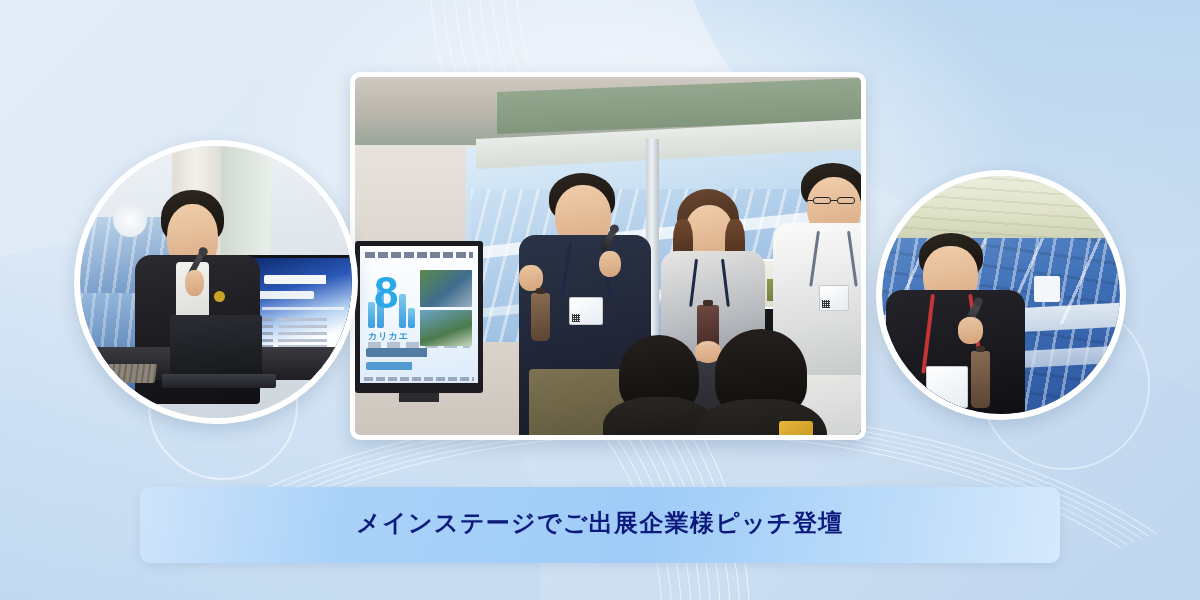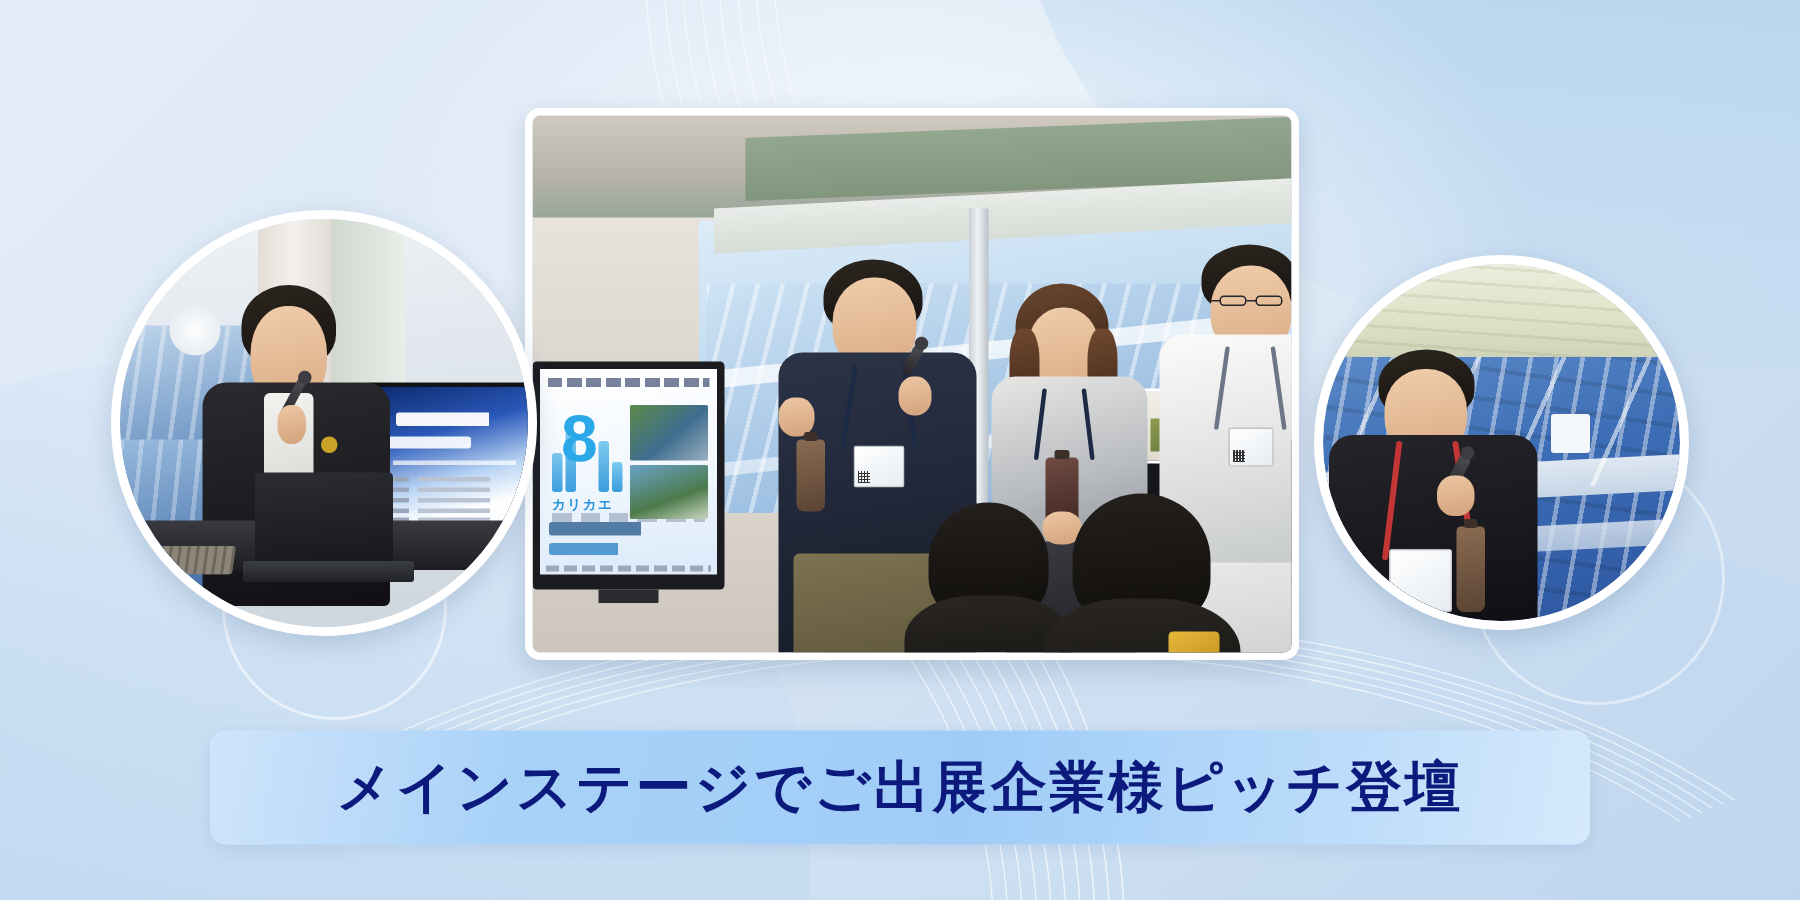--- a/index.html
+++ b/index.html
@@ -425,22 +425,22 @@
   #caption-banner {
     position:absolute;
     left:140px; top:487px;
     width:920px; height:76px;
     border-radius:10px;
     background:linear-gradient(100deg,#cfe4fb 0%,#a9d2f8 22%,#9fccf7 55%,#bcdcfa 82%,#d6e9fc 100%);
     box-shadow:0 3px 10px rgba(60,100,150,.12);
     display:flex; align-items:center; justify-content:center;
   }
   #caption-text {
-    font-family:Liberation Serif, serif;
-    font-size:37px;
+    font-family:Liberation Mono, monospace;
+    font-size:24px;
     font-weight:bold;
     letter-spacing:.055em;
     color:#0d1a7d;
     white-space:nowrap;
     line-height:1;
   }
 </style>
 </head>
 <body>
 

